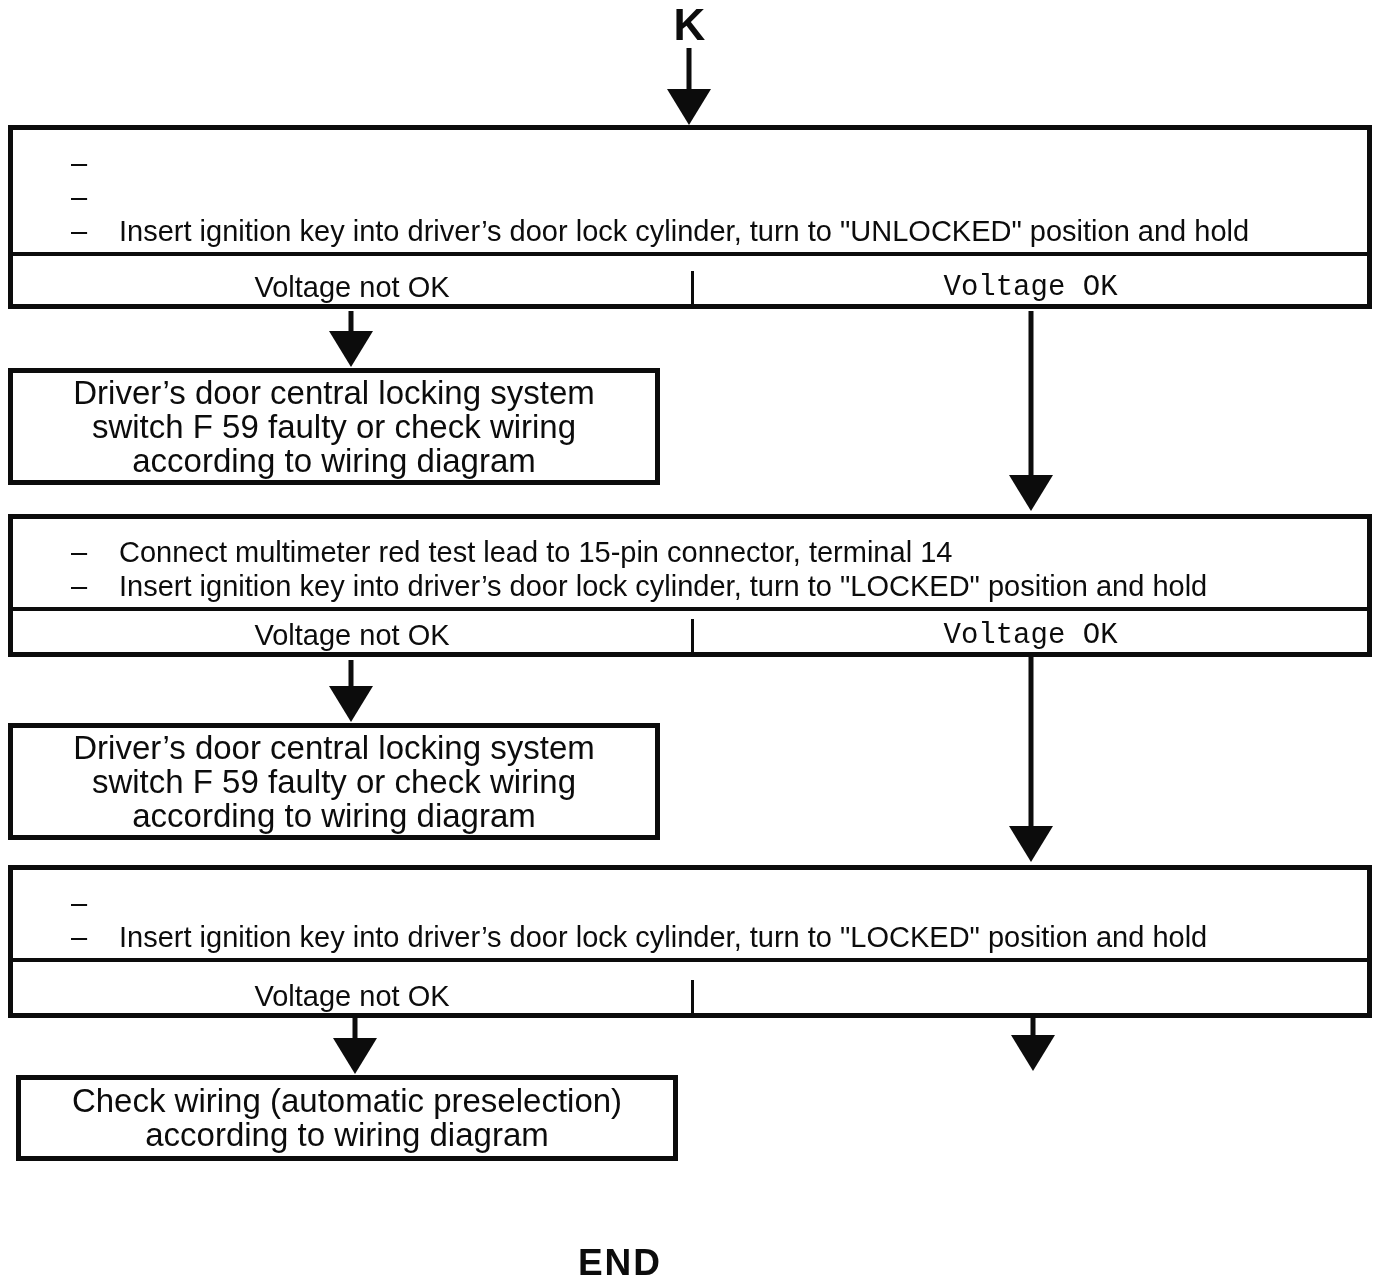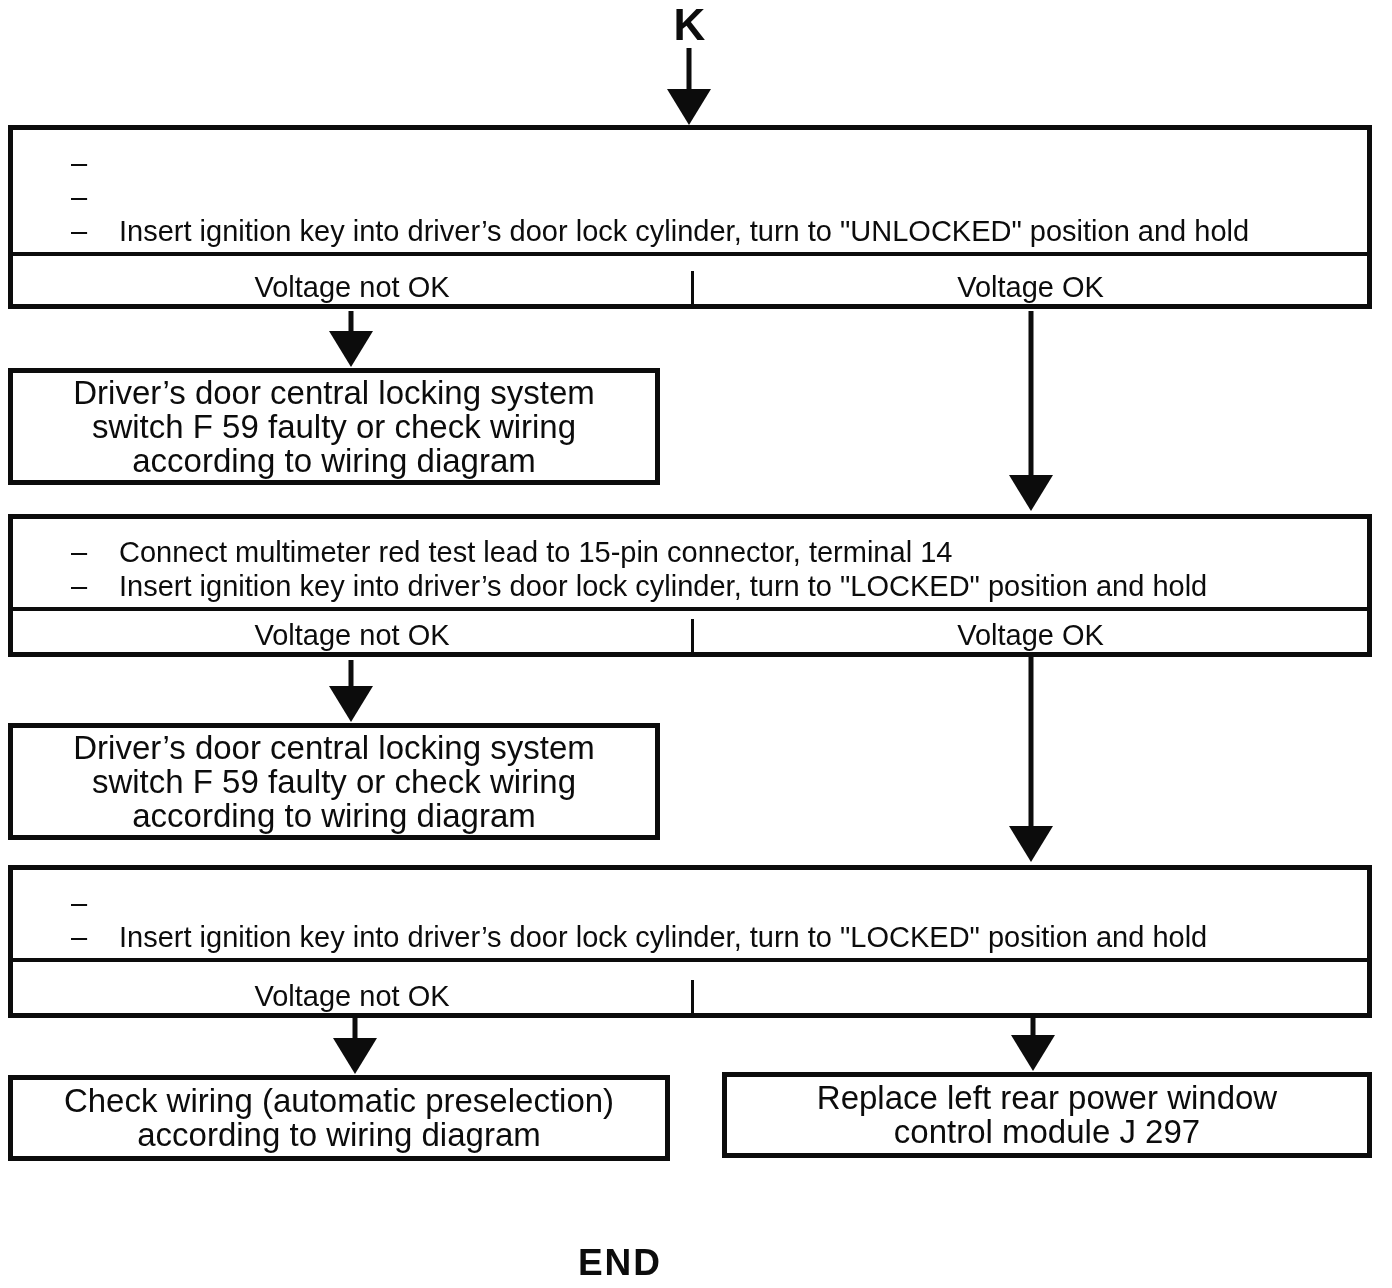--- a/index.html
+++ b/index.html
@@ -49,21 +49,21 @@
     border-top:4px solid #0c0c0c;
     align-items:flex-end;
   }
   .cell {
     display:flex;
     align-items:center;
     justify-content:center;
     font-size:29px;
   }
   .cell.left { width:50.3%; border-right:3px solid #0c0c0c; }
-  .cell.right { flex:1; }
+  .cell.right { flex:1;font-family:Liberation Mono, monospace; }
 
   
   .rbox {
     position:absolute;
     border:5px solid #0c0c0c;
     background:#ffffff;
     display:flex;
     align-items:center;
     justify-content:center;
     text-align:center;
@@ -188,20 +188,18 @@
 
   <div class="arrow" style="left:355px; top:1018px; height:56px;">
     <i class="stem"></i>
     <i class="head"></i>
   </div>
   <div class="arrow" style="left:1033px; top:1018px; height:53px;">
     <i class="stem"></i>
     <i class="head"></i>
   </div>
 
-  <div class="rbox" style="left:8px; top:1075px; width:662px; height:86px;">Check wiring (automatic preselection)
+  <div class="rbox" style="left:16px; top:1075px; width:662px; height:86px;">Check wiring (automatic preselection)
 according to wiring diagram</div>
-  <div class="rbox" style="left:722px; top:1072px; width:650px; height:86px;">Replace left rear power window
-control module J 297</div>
 
   <div class="terminal-label end-label">END</div>
 
 </div>
 
 </body></html>

